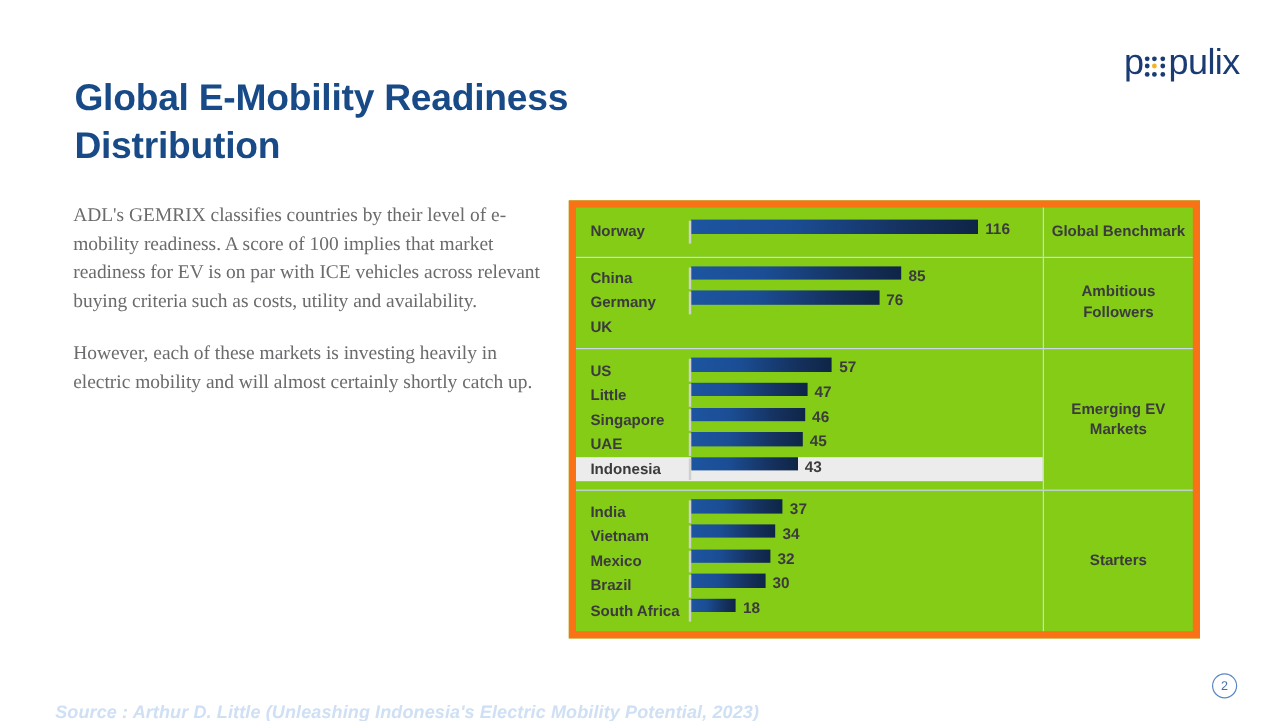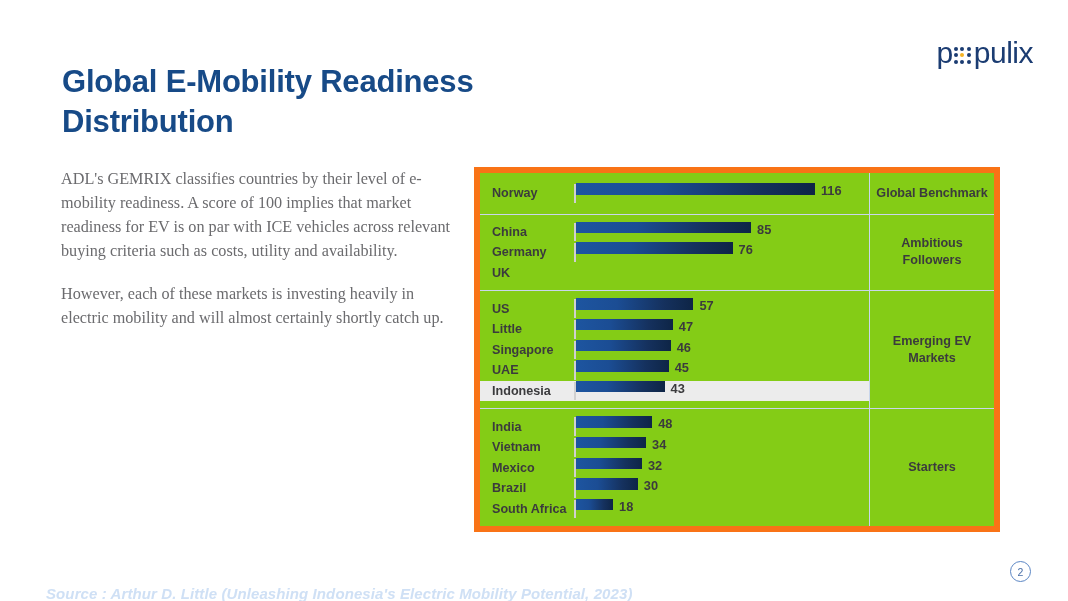--- a/index.html
+++ b/index.html
@@ -311,21 +311,21 @@
         </div>
         <div class="cat">Emerging EV Markets</div>
       </div>
       <div class="group">
         <div class="rows">
           <div class="row">
             <div class="row-label">India</div>
             <div class="bar-area">
               <div class="axis"></div>
               <div class="bar" style="width: 76.22px;"></div>
-              <span class="bar-value">48</span>
+              <span class="bar-value">37</span>
             </div>
           </div>
           <div class="row">
             <div class="row-label">Vietnam</div>
             <div class="bar-area">
               <div class="axis"></div>
               <div class="bar" style="width: 70.04px;"></div>
               <span class="bar-value">34</span>
             </div>
           </div>

